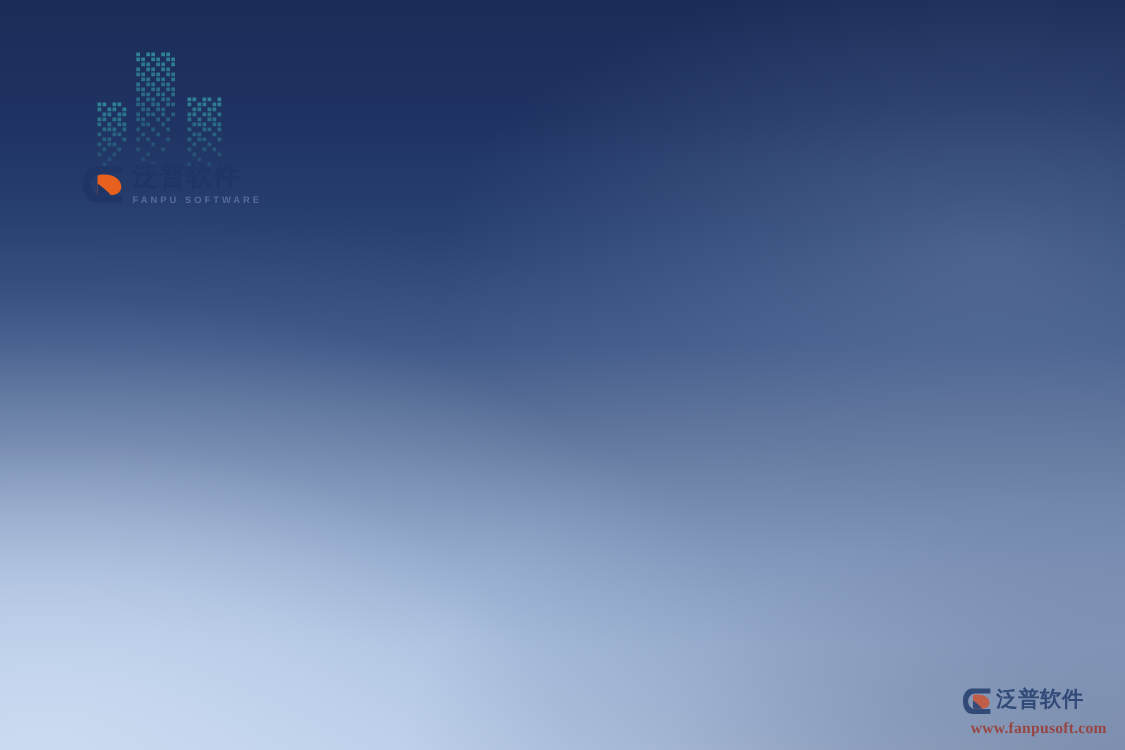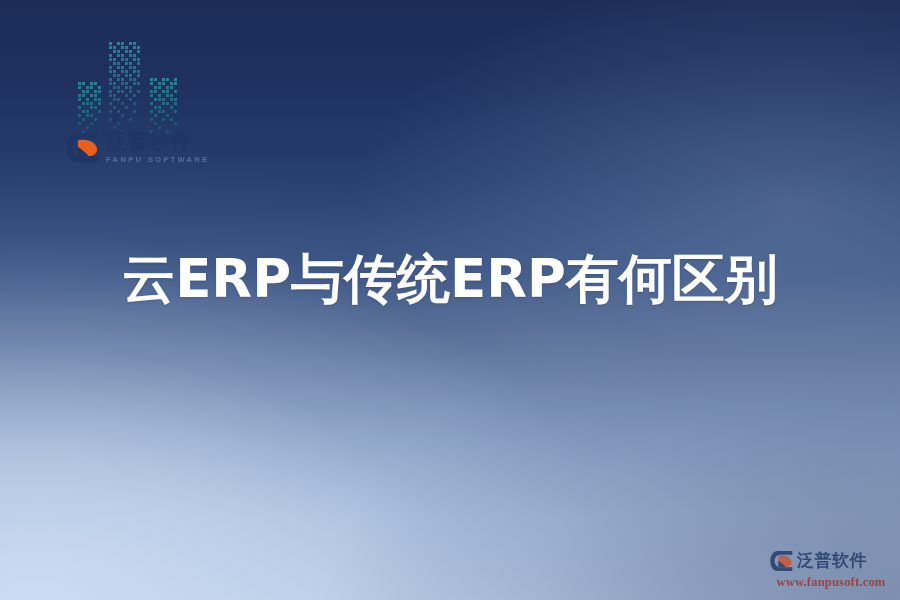--- a/index.html
+++ b/index.html
@@ -382,23 +382,20 @@
       <path d="M22 2 L64 2 L64 13 L30 13 C20 13 13 21 13 31 C13 41 20 49 30 49 L64 49 L64 60 L22 60 C9 60 1 47 1 31 C1 15 9 2 22 2 Z" fill="#1f3566"></path>
       <path d="M27 16 C46 13 60 21 62 33 C63 41 57 47 48 48 L27 48 C25 48 24 47 24 45 L24 19 C24 17 25 16 27 16 Z" fill="#e8601e"></path>
       <path d="M24 45 L24 30 C31 34 40 42 45 48 L27 48 C25 48 24 47 24 45 Z" fill="#1f3566"></path>
     </svg>
     <div class="logo-wordmark">
       <div class="logo-cn">泛普软件</div>
       <div class="logo-en">FANPU SOFTWARE</div>
     </div>
   </div>
 
-  <div class="title-wrap">
-    <span class="title">云ERP与传统ERP有何区别</span>
-  </div>
 
   <div class="watermark">
     <div class="wm-logo-row">
       <svg class="wm-mark" viewBox="0 0 66 62">
         <path d="M22 2 L64 2 L64 13 L30 13 C20 13 13 21 13 31 C13 41 20 49 30 49 L64 49 L64 60 L22 60 C9 60 1 47 1 31 C1 15 9 2 22 2 Z" fill="#27406f"></path>
         <path d="M27 16 C46 13 60 21 62 33 C63 41 57 47 48 48 L27 48 C25 48 24 47 24 45 L24 19 C24 17 25 16 27 16 Z" fill="#c8583a"></path>
         <path d="M24 45 L24 30 C31 34 40 42 45 48 L27 48 C25 48 24 47 24 45 Z" fill="#27406f"></path>
       </svg>
       <div class="wm-cn">泛普软件</div>
     </div>

